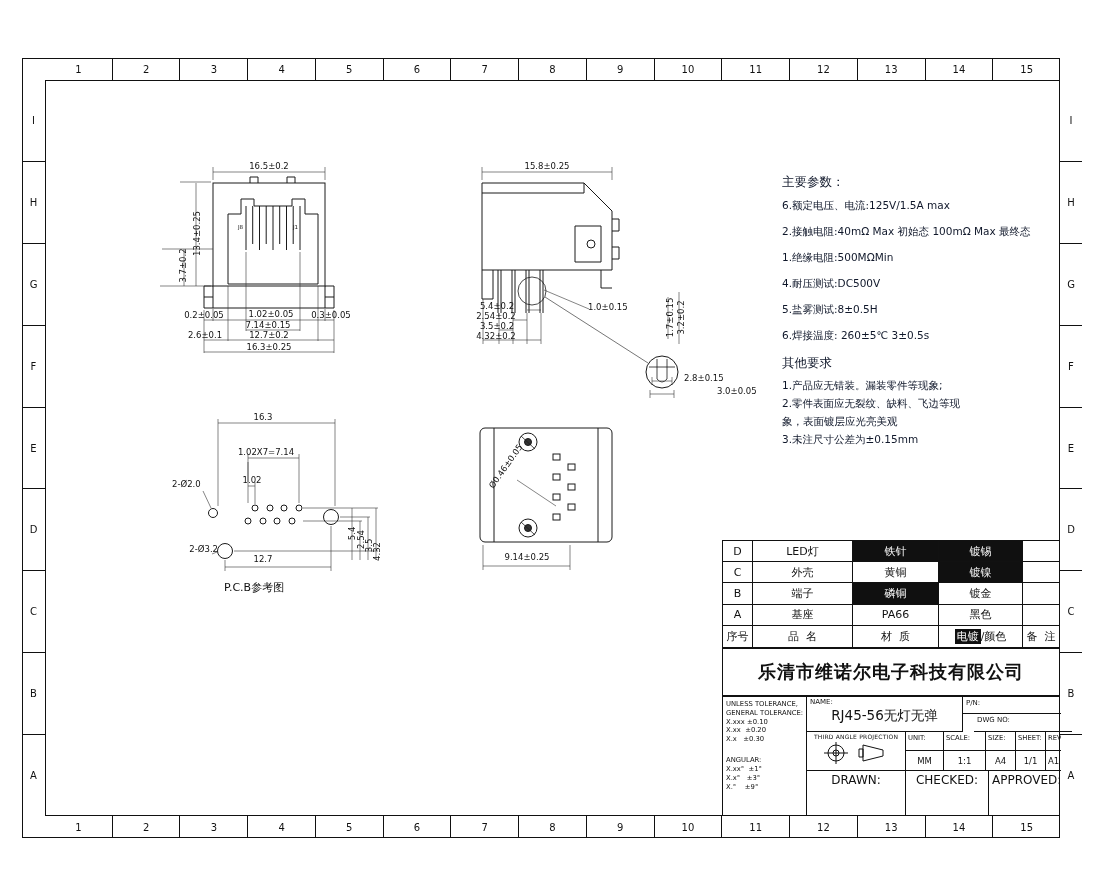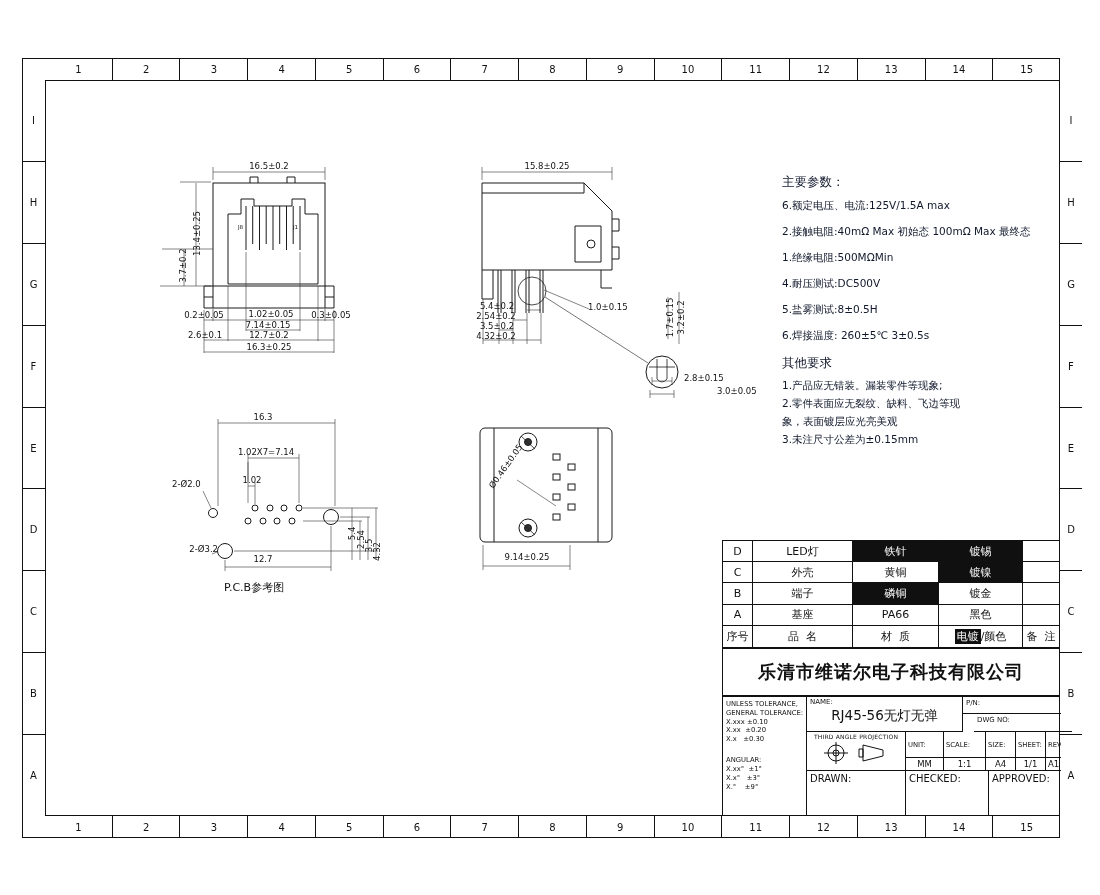--- a/index.html
+++ b/index.html
@@ -40,24 +40,24 @@
   .namebox { left:84px; top:0; width:156px; height:35px; border-right:1px solid #111; border-bottom:1px solid #111; padding:1px 3px; }
   .namebox .lbl { font-size:7px; }
   .namebox .val { font-size:13.5px; margin-top:1px; text-align:center; white-space:nowrap; }
   .pnbox { left:240px; top:0; width:98px; height:17px; border-bottom:1px solid #111; padding:2px 3px; }
   .dwgbox { left:240px; top:17px; width:98px; height:18px; border-bottom:1px solid #111; padding:2px 3px;margin-left:11px; }
   .projbox { left:84px; top:35px; width:99px; height:39px; border-right:1px solid #111; border-bottom:1px solid #111; text-align:center; }
   .projbox .lbl { font-size:6px; padding-top:1px; letter-spacing:0.2px; }
   .unitrow { left:183px; top:35px; width:155px; height:39px; border-bottom:1px solid #111; display:flex; }
   .ucol { display:flex; flex-direction:column; border-right:1px solid #111; }
   .ucol:last-child { border-right:none; }
-  .ucol .ul { height:18px; border-bottom:1px solid #111; font-size:6.8px; padding:2px 0 16px 2px; white-space:nowrap; overflow:hidden;margin-top:7px; }
+  .ucol .ul { height:18px; border-bottom:1px solid #111; font-size:6.8px; padding:2px 0 16px 2px; white-space:nowrap; overflow:hidden; }
   .ucol .uv { flex:1; display:flex; align-items:center; justify-content:center; font-size:8.5px; }
   .signrow { left:84px; top:74px; width:254px; height:44px; display:flex; }
-  .scol { border-right:1px solid #111; padding:2px 3px; font-size:10px; }
+  .scol { border-right:1px solid #111; padding:2px 3px; font-size:12px;text-align:center; }
   .scol:last-child { border-right:none; }
 </style>
 </head>
 <body>
 
 <div class="frame-outer"></div>
 <div class="frame-inner"></div>
 
 <div class="band band-top">
     <div class="zcell">1</div>

